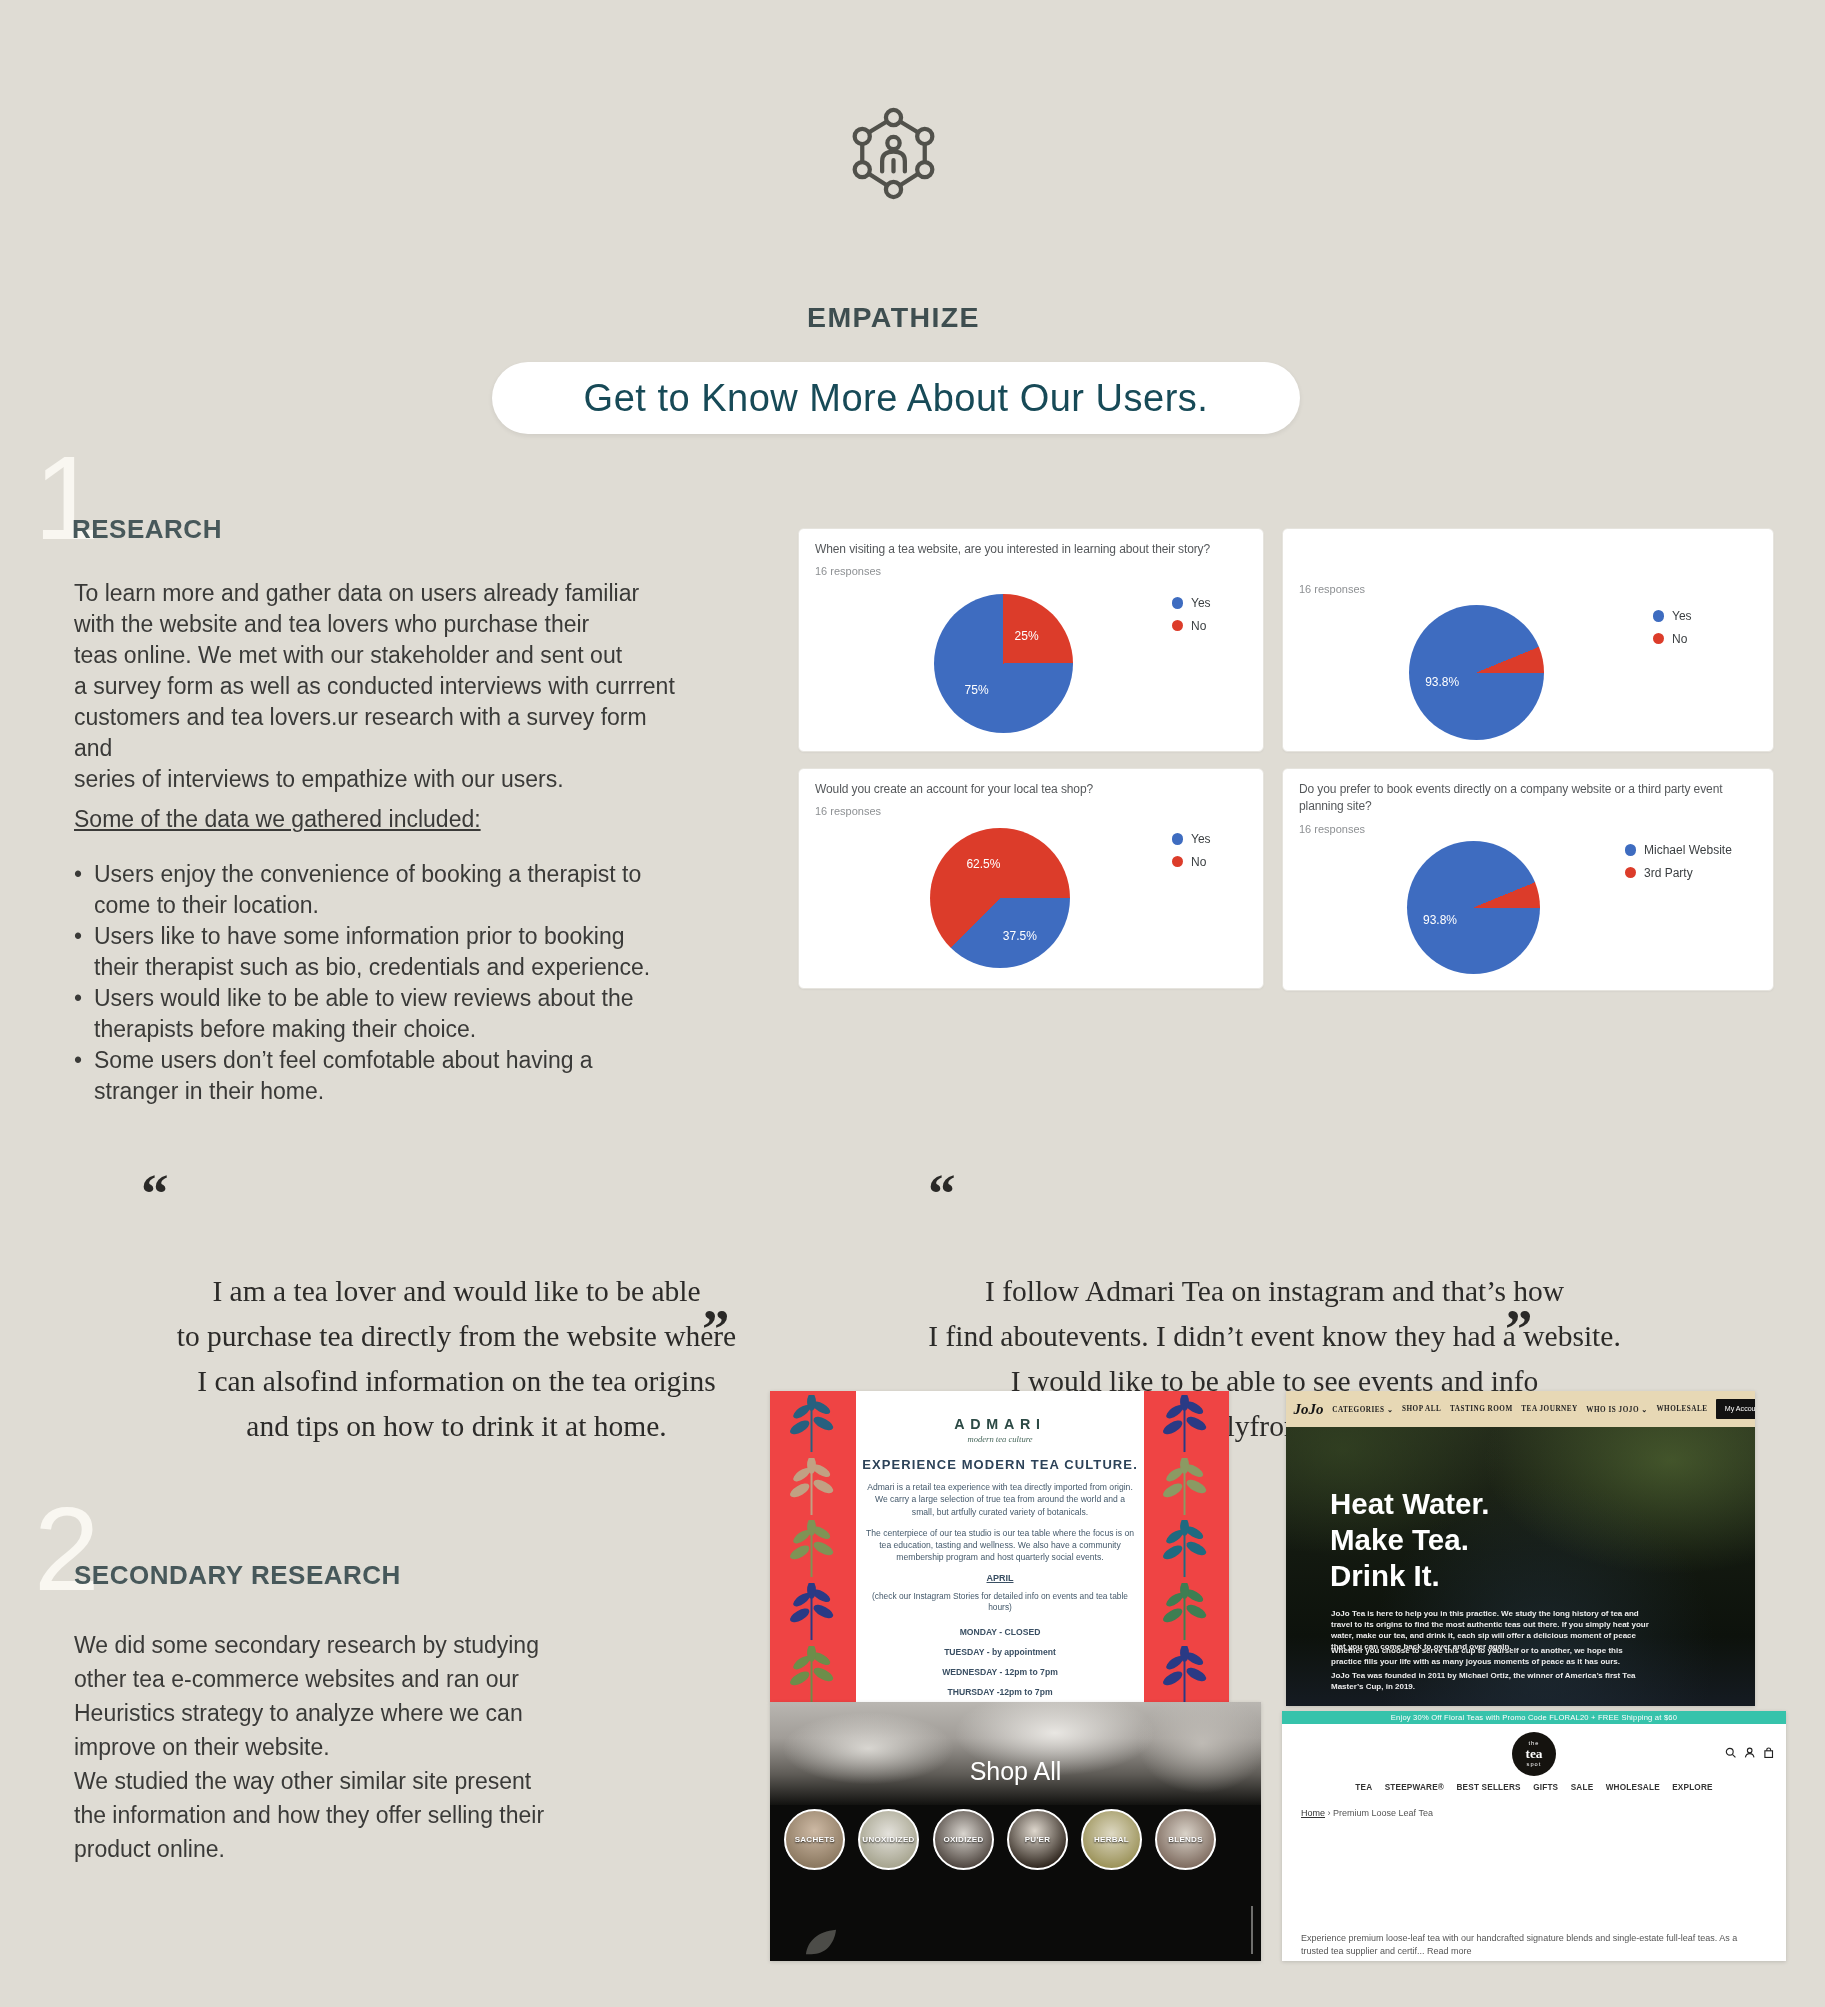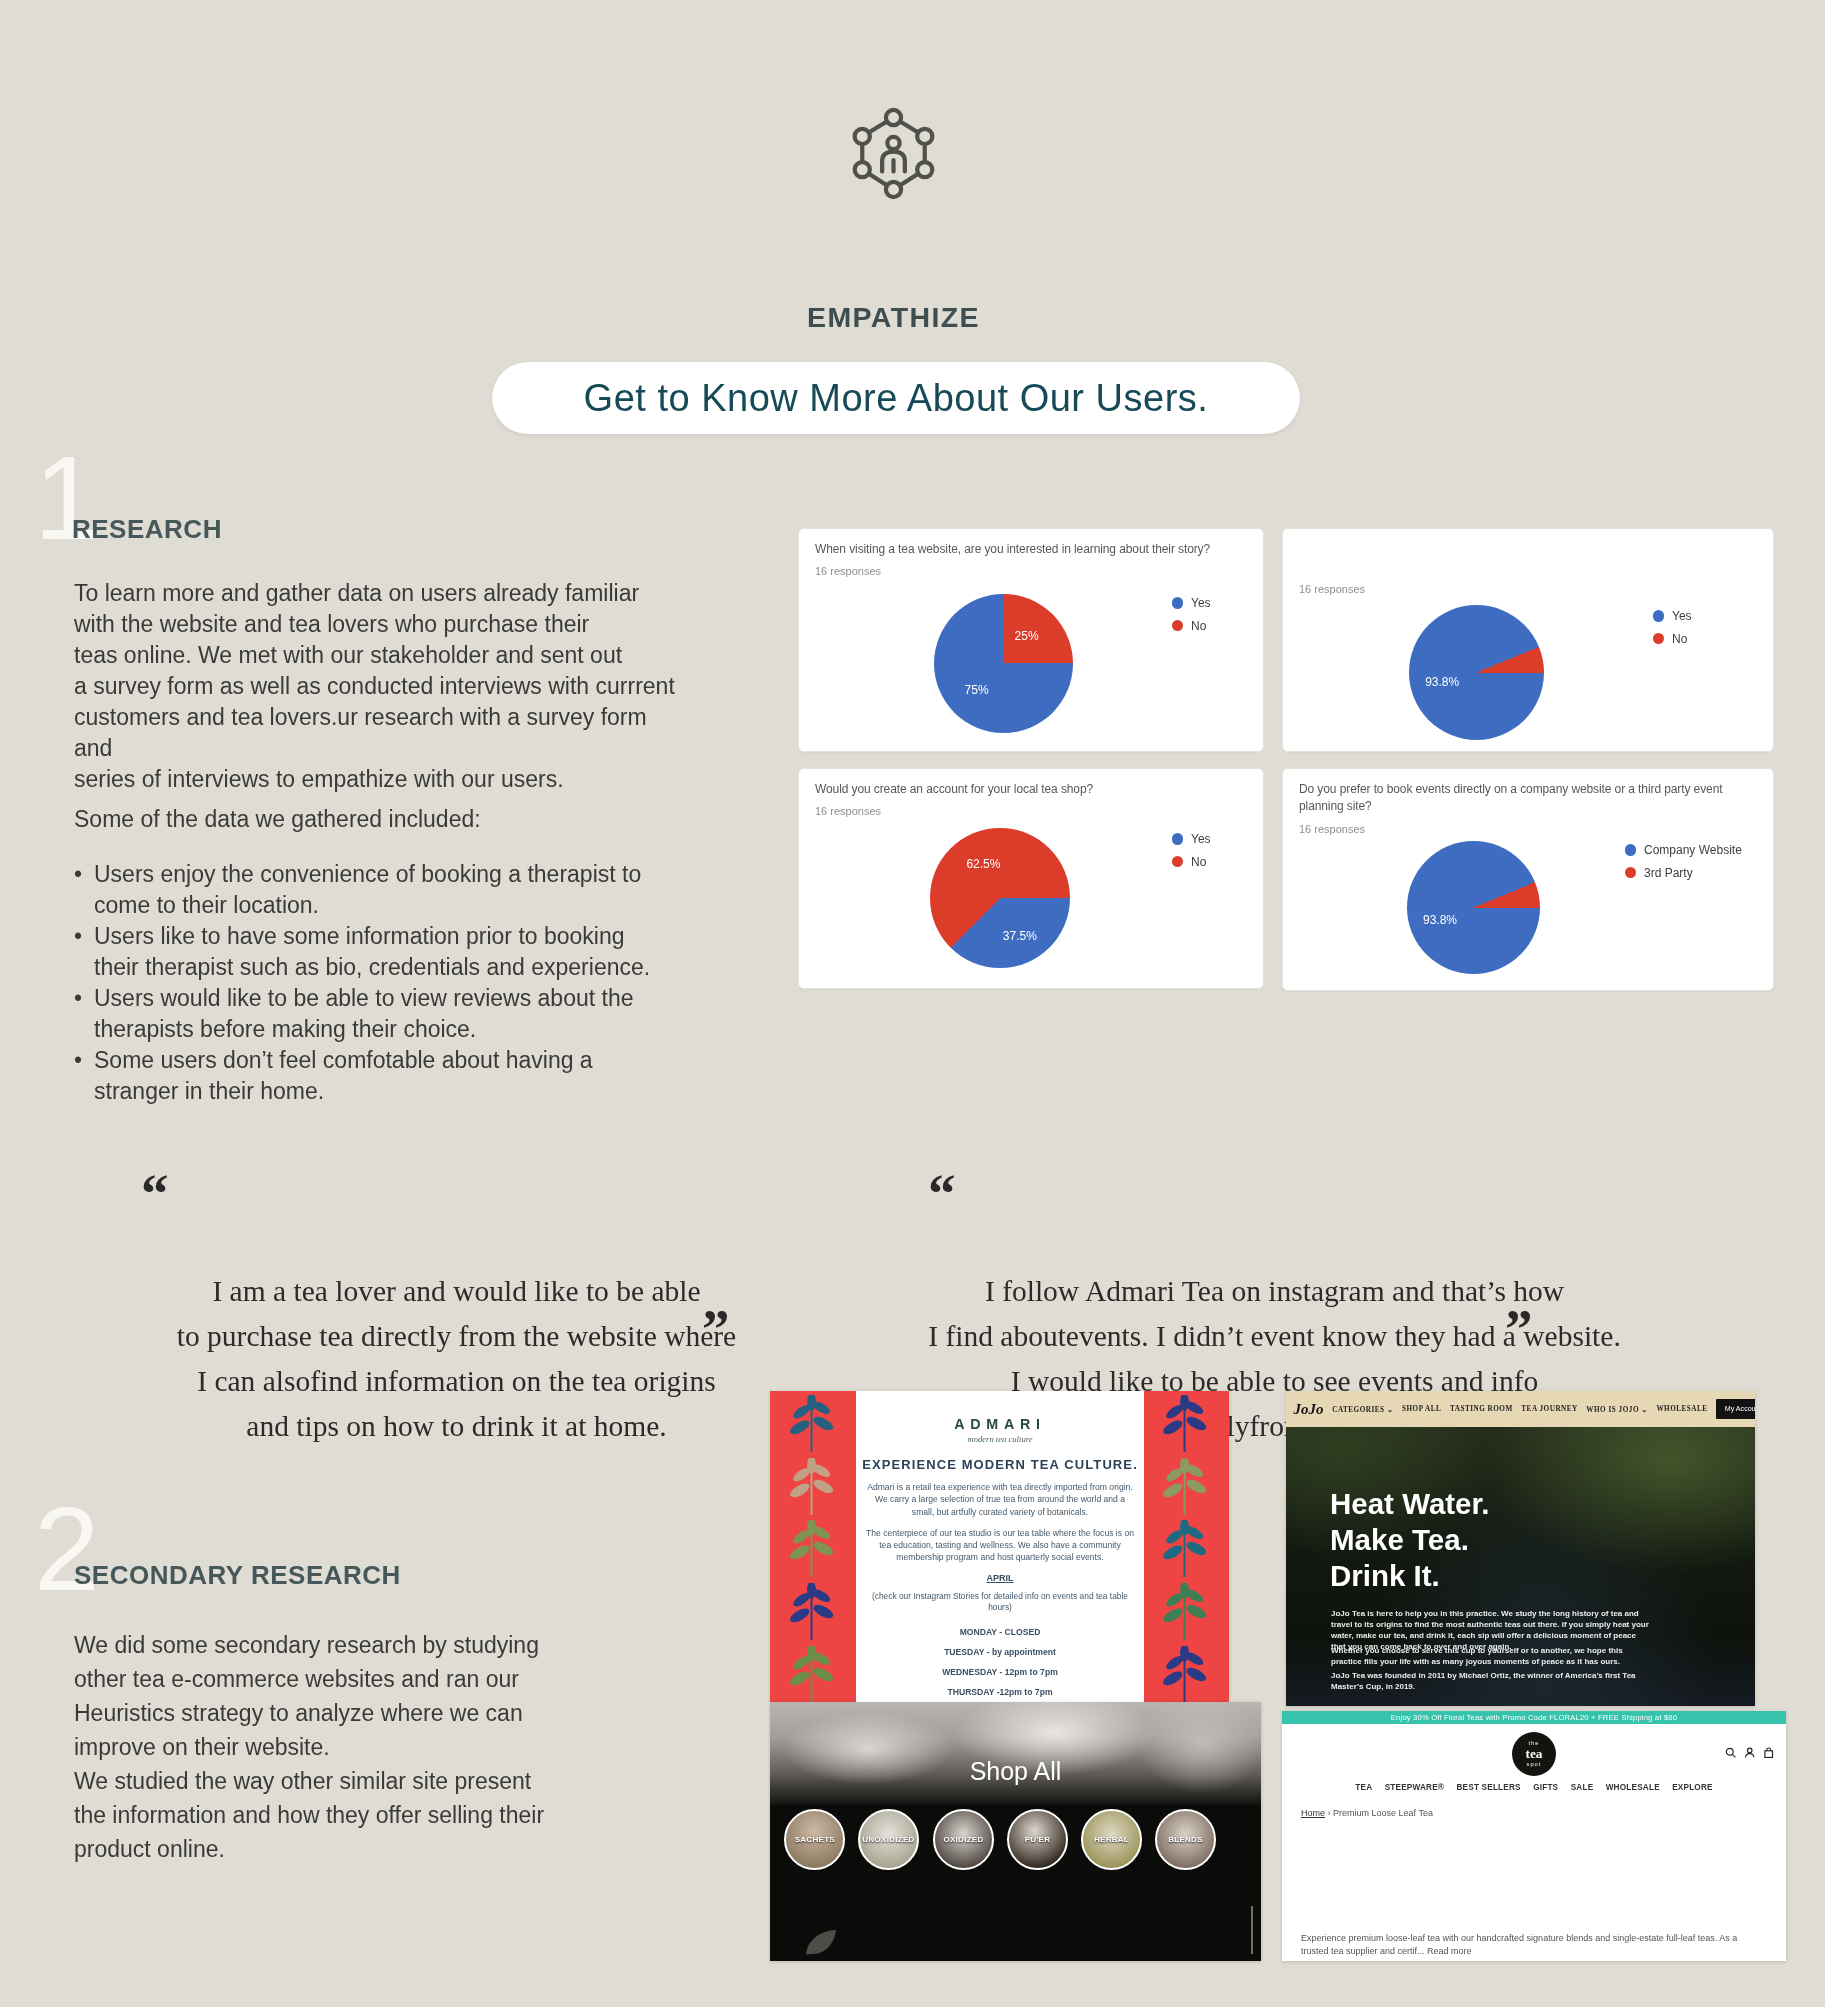--- a/index.html
+++ b/index.html
@@ -19,21 +19,21 @@
   
   .bignum{font-size:118px;font-weight:200;color:#f9f7f1;line-height:1;}
   .num1{left:34px;top:439px;}
   .num2{left:34px;top:1490px;}
   .sec-head{font-size:26px;font-weight:bold;color:#47585a;letter-spacing:0.5px;}
   .h-research{left:72px;top:514px;}
   .h-secondary{left:74px;top:1560px;}
 
   .body-text{font-size:23px;line-height:31px;color:#3a3a38;}
   .para1{left:74px;top:578px;width:609px;}
-  .para2{left:74px;top:804px;}
+  .para2{left:74px;top:804px;text-decoration:underline;}
   .bullets{left:74px;top:859px;width:609px;margin:0;padding:0;list-style:none;}
   .bullets li{position:relative;padding-left:20px;font-size:23px;line-height:31px;color:#3a3a38;white-space:pre-line;}
   .bullets li::before{content:"•";position:absolute;left:0;top:0;}
   .para-sec{left:74px;top:1628px;width:609px;line-height:34px;}
 
   
   .card{background:#ffffff;border:1px solid #e6e4de;border-radius:5.7px;box-shadow:0 1px 1.9px rgba(0,0,0,.04);}
   .q{position:absolute;left:16px;top:12.4px;font-size:12px;color:#55585b;line-height:17px;letter-spacing:-0.1px;}
   .q.nowrap{white-space:nowrap;}
   .q.wrap{width:458px;}
@@ -232,21 +232,21 @@
 
   <div class="abs card" style="left:1282px;top:768px;width:490px;height:221px">
     <div class="q wrap">Do you prefer to book events directly on a company website or a third party event planning site?</div>
     <div class="resp" style="top:54px">16 responses</div>
     <div class="pie" style="left: 124px; top: 72px; width: 133px; height: 133px; background: conic-gradient(from 67.7deg, rgb(220, 60, 42) 0%, rgb(220, 60, 42) 6.2%, rgb(62, 108, 192) 6.2%, rgb(62, 108, 192) 100%);">
       <span class="plabel" style="left:12%;top:54%">93.8%</span>
     </div>
     <div class="legend" style="left:342px;top:74px">
       <div class="lrow">
           <span class="ldot" style="background: rgb(62, 108, 192);"></span>
-          <span>Company Website</span>
+          <span>Michael Website</span>
         </div>
       <div class="lrow">
           <span class="ldot" style="background: rgb(220, 60, 42);"></span>
           <span>3rd Party</span>
         </div>
     </div>
   </div>
 
   <div class="abs quote q1">
     <span class="qmark" style="left:27px;top:-13.3px">“</span>

